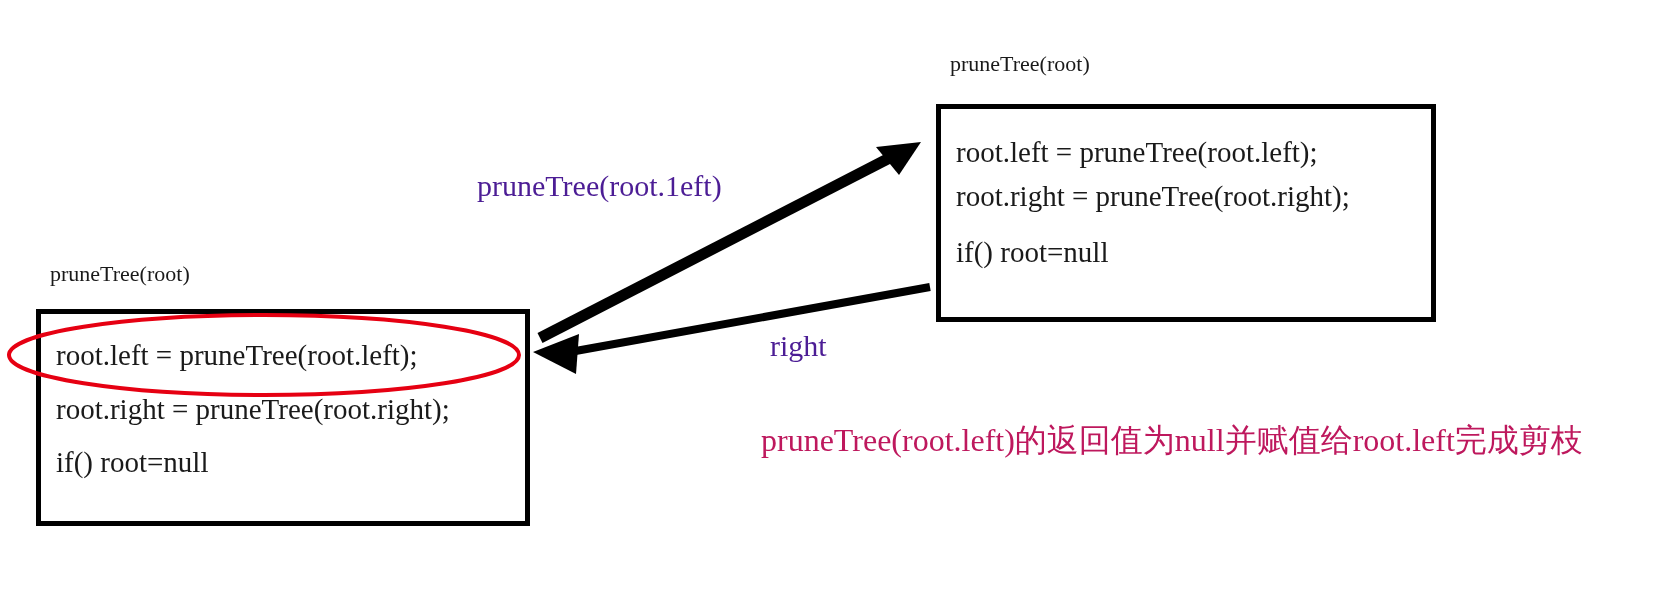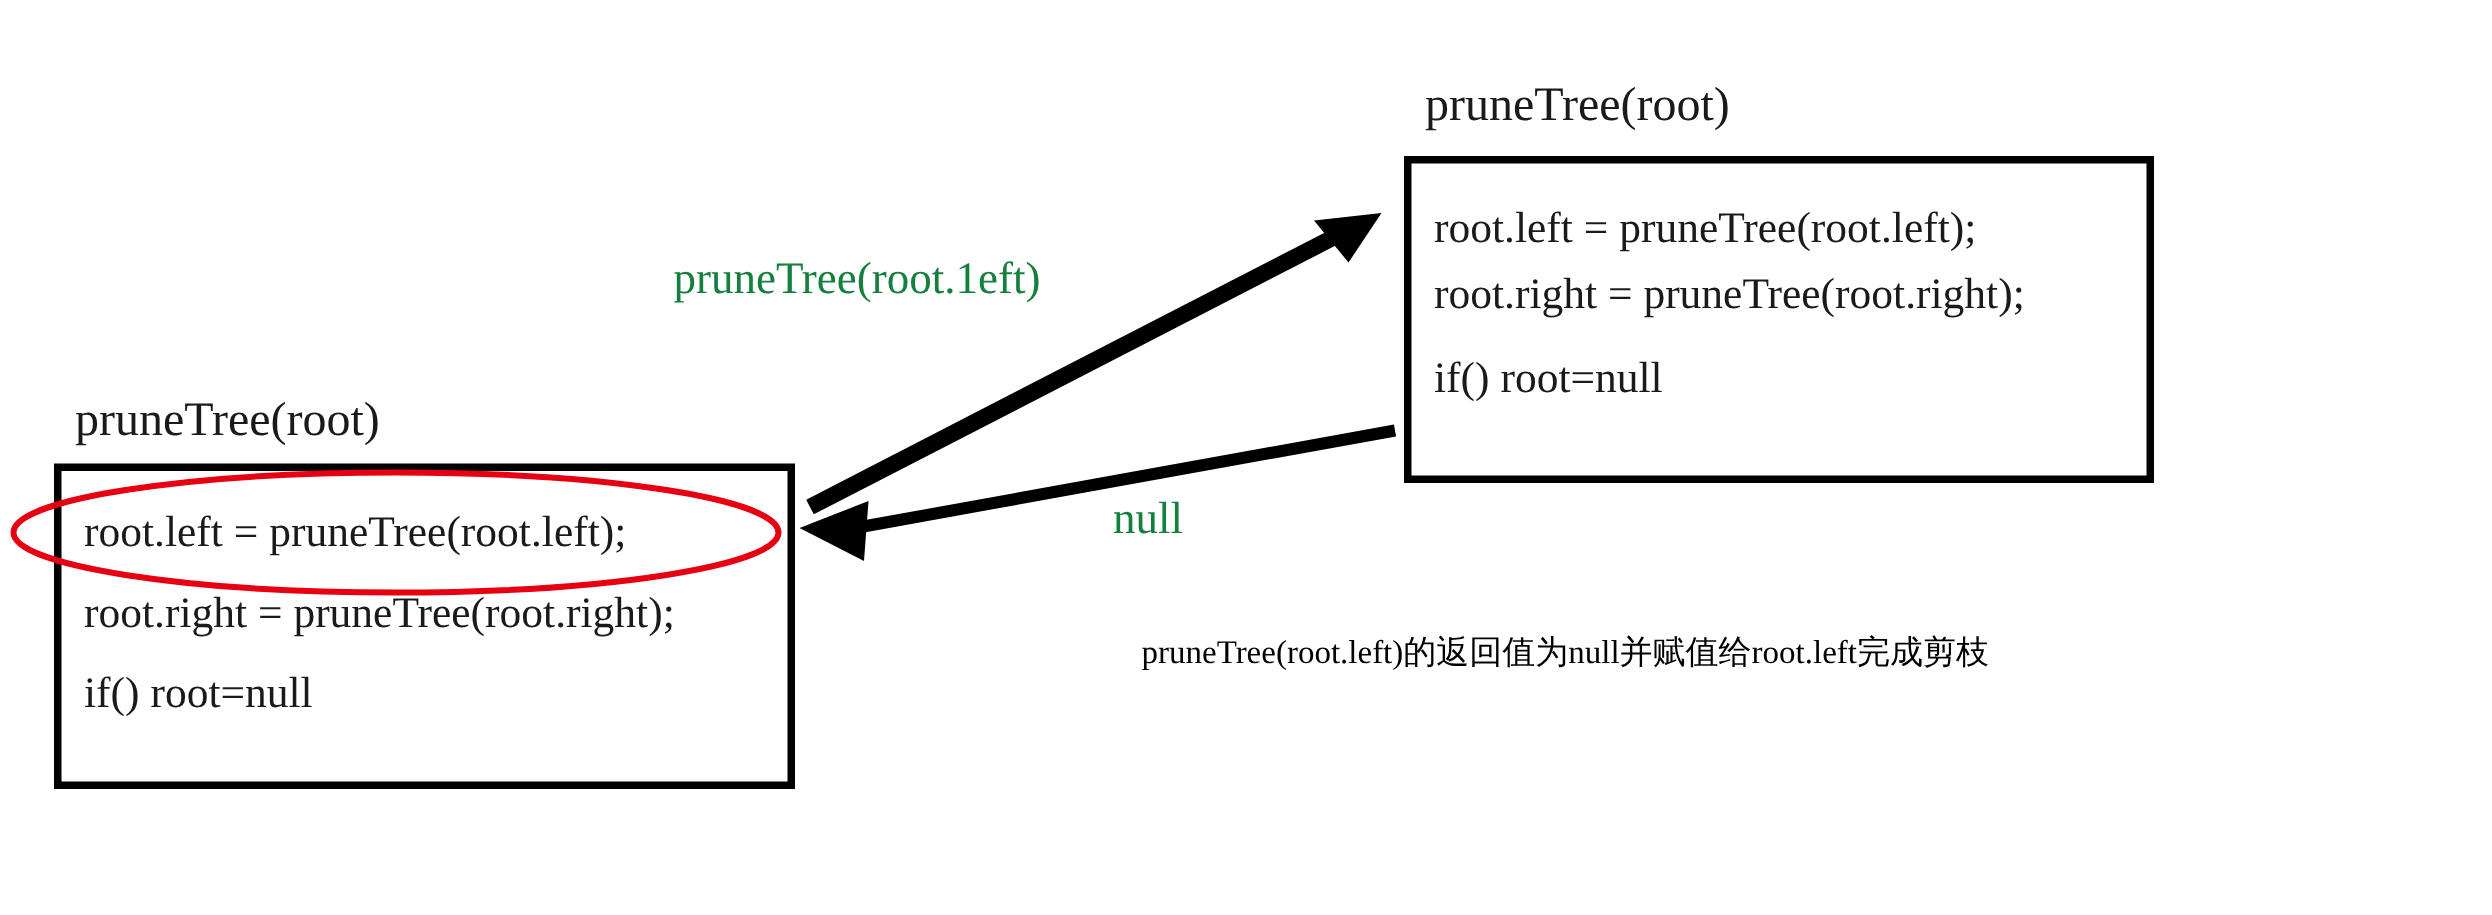--- a/index.html
+++ b/index.html
@@ -13,21 +13,21 @@
     height: 610px;
     background: #ffffff;
     overflow: hidden;
     font-family: "Liberation Serif", "DejaVu Serif", serif;
     color: #1a1a1a;
   }
 
   
   .box-title {
     position: absolute;
-    font-size: 32px;
+    font-size: 22px;
     line-height: 1;
     white-space: nowrap;
     color: #1a1a1a;
   }
   .code-box {
     position: absolute;
     border: 5px solid #000000;
     background: #ffffff;
     box-sizing: border-box;
   }
@@ -37,28 +37,29 @@
     line-height: 1;
     white-space: nowrap;
     color: #1a1a1a;
   }
 
   .edge-label {
     position: absolute;
     font-size: 30px;
     line-height: 1;
     white-space: nowrap;
-    color: #15803d;
+    color: #4c1d95;
+    margin-left: 28px;
   }
   .caption {
     position: absolute;
-    font-size: 22px;
+    font-size: 32px;
     line-height: 1;
     white-space: nowrap;
-    color: #000000;
+    color: #be185d;
   }
 
   
   #overlay {
     position: absolute;
     left: 0;
     top: 0;
     width: 1661px;
     height: 610px;
     pointer-events: none;
@@ -97,21 +98,21 @@
   <div class="box-title" id="title-bottom">pruneTree(root)</div>
 
   <div class="code-box" id="box-bottom"></div>
 
   <div class="code-line" id="bot-l1">root.left = pruneTree(root.left);</div>
   <div class="code-line" id="bot-l2">root.right = pruneTree(root.right);</div>
   <div class="code-line" id="bot-l3">if() root=null</div>
 
   <div class="edge-label" id="label-prune">pruneTree(root.1eft)</div>
 
-  <div class="edge-label" id="label-null">null</div>
+  <div class="edge-label" id="label-null">right</div>
 
   <div class="caption" id="caption-cn">pruneTree(root.left)的返回值为null并赋值给root.left完成剪枝</div>
 
   <svg id="overlay" viewBox="0 0 1661 610">
 
     <g>
       <path d="M 540 338 L 905 150" stroke="#000000" stroke-width="11" fill="none" stroke-linecap="butt"></path>
       <path d="M 921 142 L 876 147 L 899 175 Z" fill="#000000"></path>
     </g>
 

